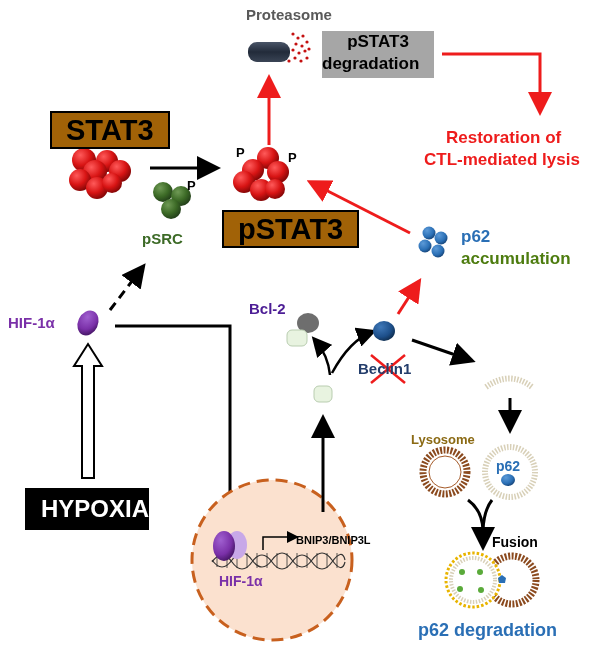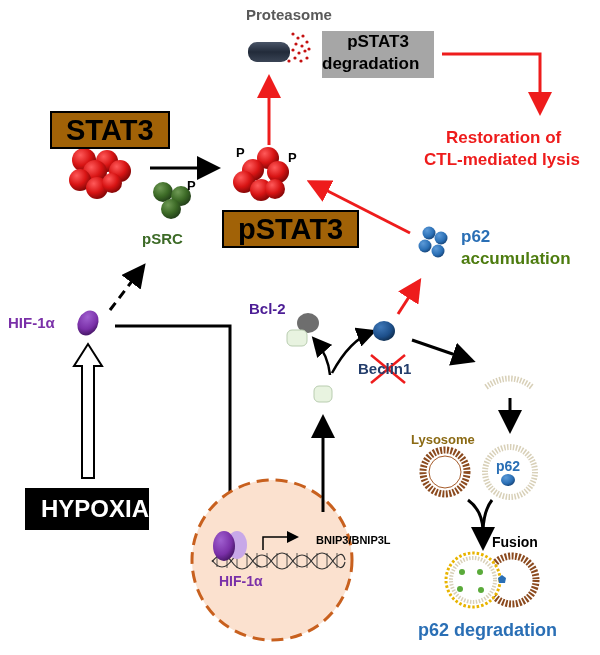--- a/index.html
+++ b/index.html
@@ -220,19 +220,19 @@
 
 <div class="lbl" style="left:8px;top:314px;font-size:15px;color:#7a30a8;">HIF-1α</div>
 <div class="lbl" style="left:25px;top:488px;width:140px;text-align:center;font-size:24px;line-height:42px;color:#fff;">HYPOXIA</div>
 
 <div class="lbl" style="left:461px;top:227px;font-size:17px;color:#2a6fb5;">p62</div>
 <div class="lbl" style="left:461px;top:249px;font-size:17px;color:#4d7c0f;text-align:center;">accumulation</div>
 
 <div class="lbl" style="left:249px;top:300px;font-size:15px;color:#4c1d95;">Bcl-2</div>
 <div class="lbl" style="left:358px;top:360px;font-size:15px;color:#233d6b;">Beclin1</div>
 
-<div class="lbl" style="left:316px;top:534px;font-size:11px;color:#000;">BNIP3/BNIP3L</div>
+<div class="lbl" style="left:296px;top:534px;font-size:11px;color:#000;">BNIP3/BNIP3L</div>
 <div class="lbl" style="left:219px;top:573px;font-size:14px;color:#7a30a8;">HIF-1α</div>
 
 <div class="lbl" style="left:398px;top:432px;font-size:13px;color:#8b6a14;padding-left:13px;">Lysosome</div>
 <div class="lbl" style="left:496px;top:458px;font-size:14px;color:#2a6fb5;">p62</div>
 <div class="lbl" style="left:492px;top:534px;font-size:14px;color:#000;">Fusion</div>
 <div class="lbl" style="left:418px;top:620px;font-size:18px;color:#2a6fb5;">p62 degradation</div>
 
 </body></html>

